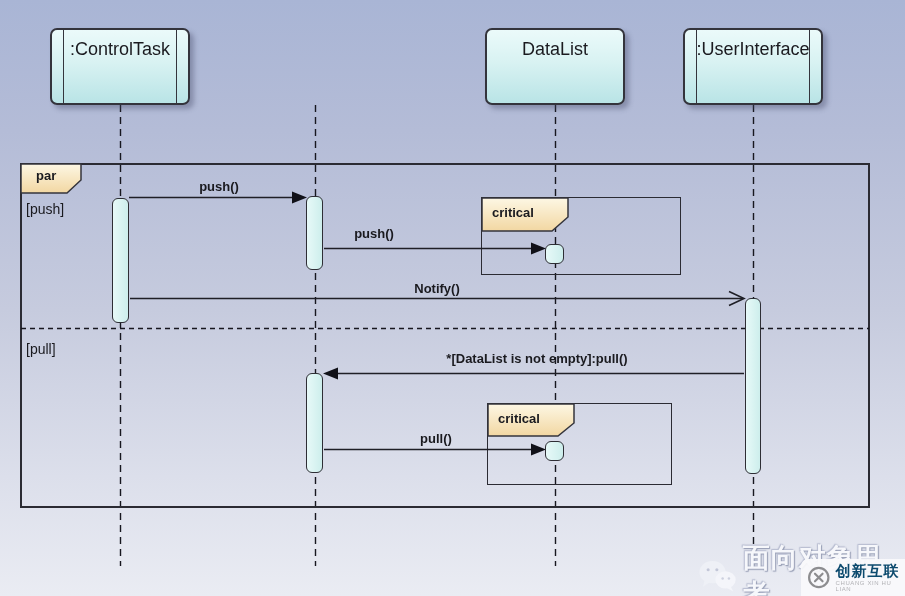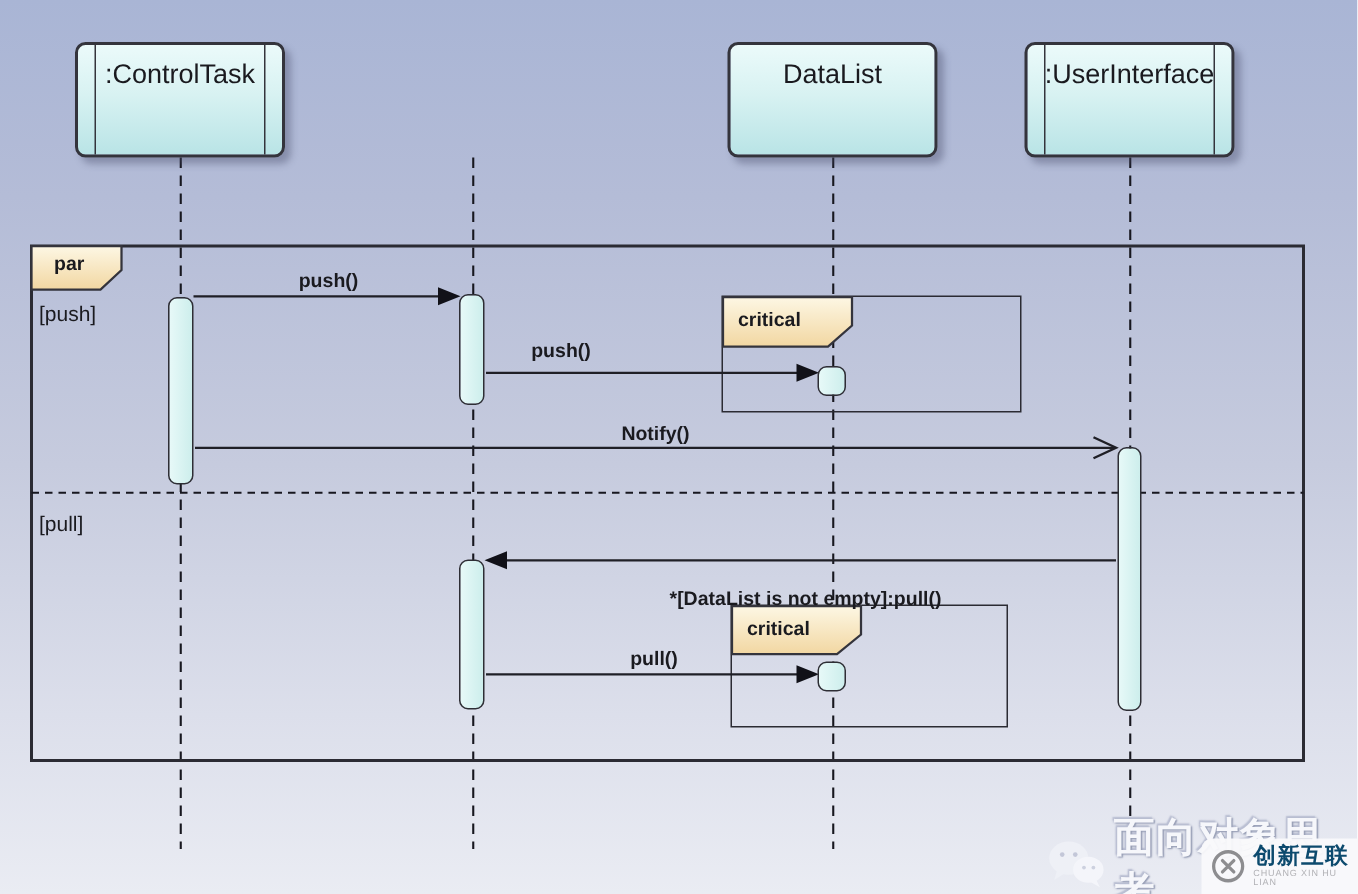--- a/index.html
+++ b/index.html
@@ -44,21 +44,21 @@
   .op{font-weight:bold;font-size:13px;}
   .op-par{left:36px;top:168px;}
   .op-c1{left:492px;top:205px;}
   .op-c2{left:498px;top:411px;}
   .guard-push{left:26px;top:201px;font-size:14px;}
   .guard-pull{left:26px;top:341px;font-size:14px;}
   .msg{transform:translateX(-50%);font-weight:bold;}
   .m1{left:219px;top:179px;}
   .m2{left:374px;top:226px;}
   .m3{left:437px;top:281px;text-align:center;}
-  .m4{left:537px;top:351px;margin-top:40px;}
+  .m4{left:537px;top:351px;}
   .m5{left:436px;top:431px;}
 
   
   .wm-wechat{position:absolute;left:698px;top:540px;display:flex;align-items:center;gap:6px;}
   .wm-text{font-size:27px;font-weight:bold;color:#f6f7fb;
     text-shadow:1px 1px 1px #979eb5,-1px -1px 1px #b9bed2,0 0 2px #9aa1b8;letter-spacing:1px;}
   .wm-logo{position:absolute;left:801px;top:559px;width:104px;height:37px;
     background:rgba(249,249,251,.95);border-top-left-radius:7px;
     display:flex;align-items:center;gap:5px;padding-left:6px;box-sizing:border-box;}
   .logo-col{display:flex;flex-direction:column;line-height:1;}

